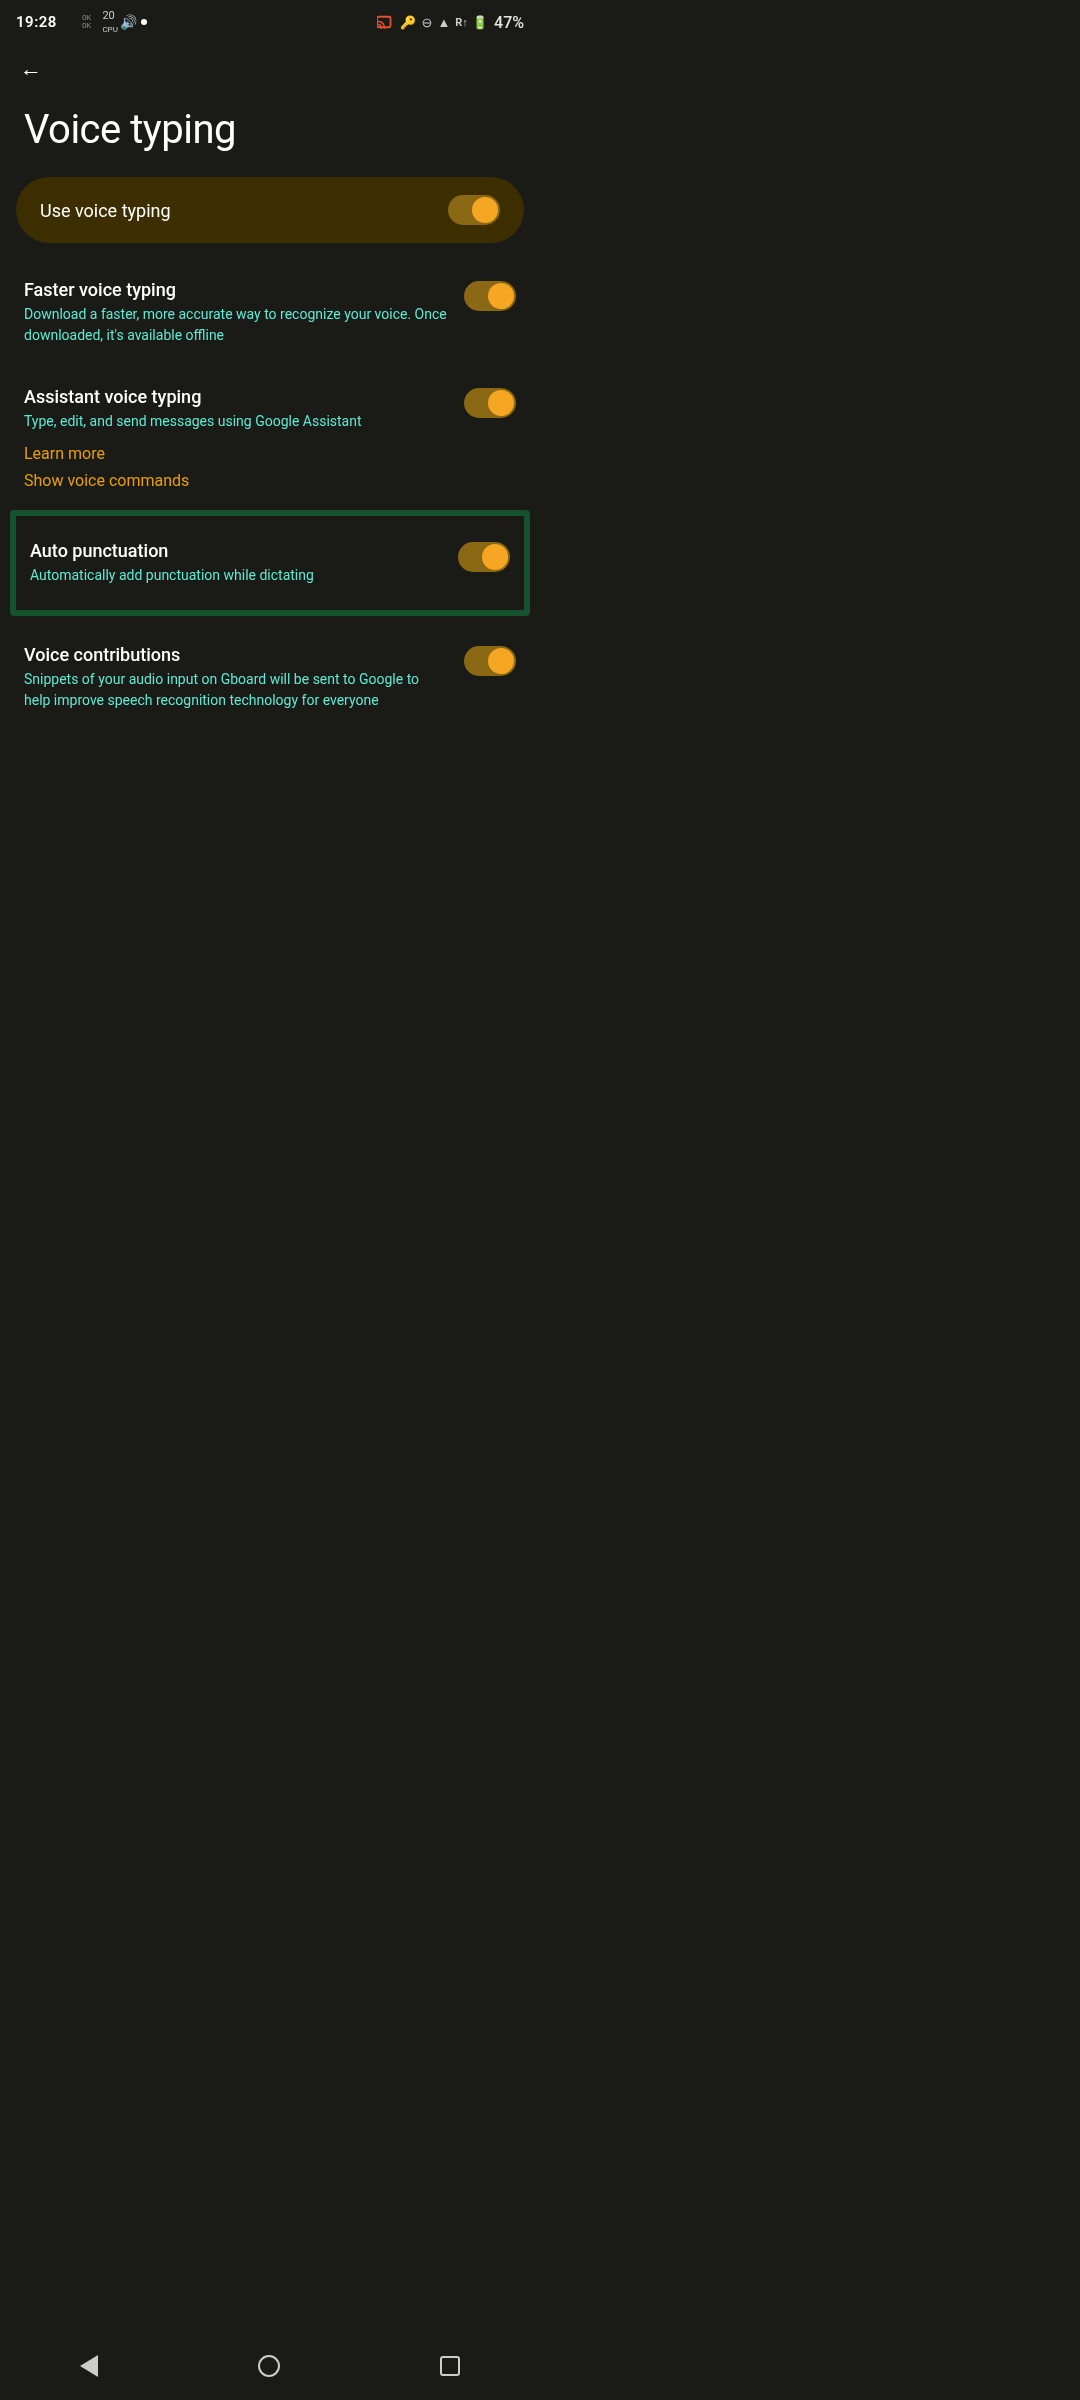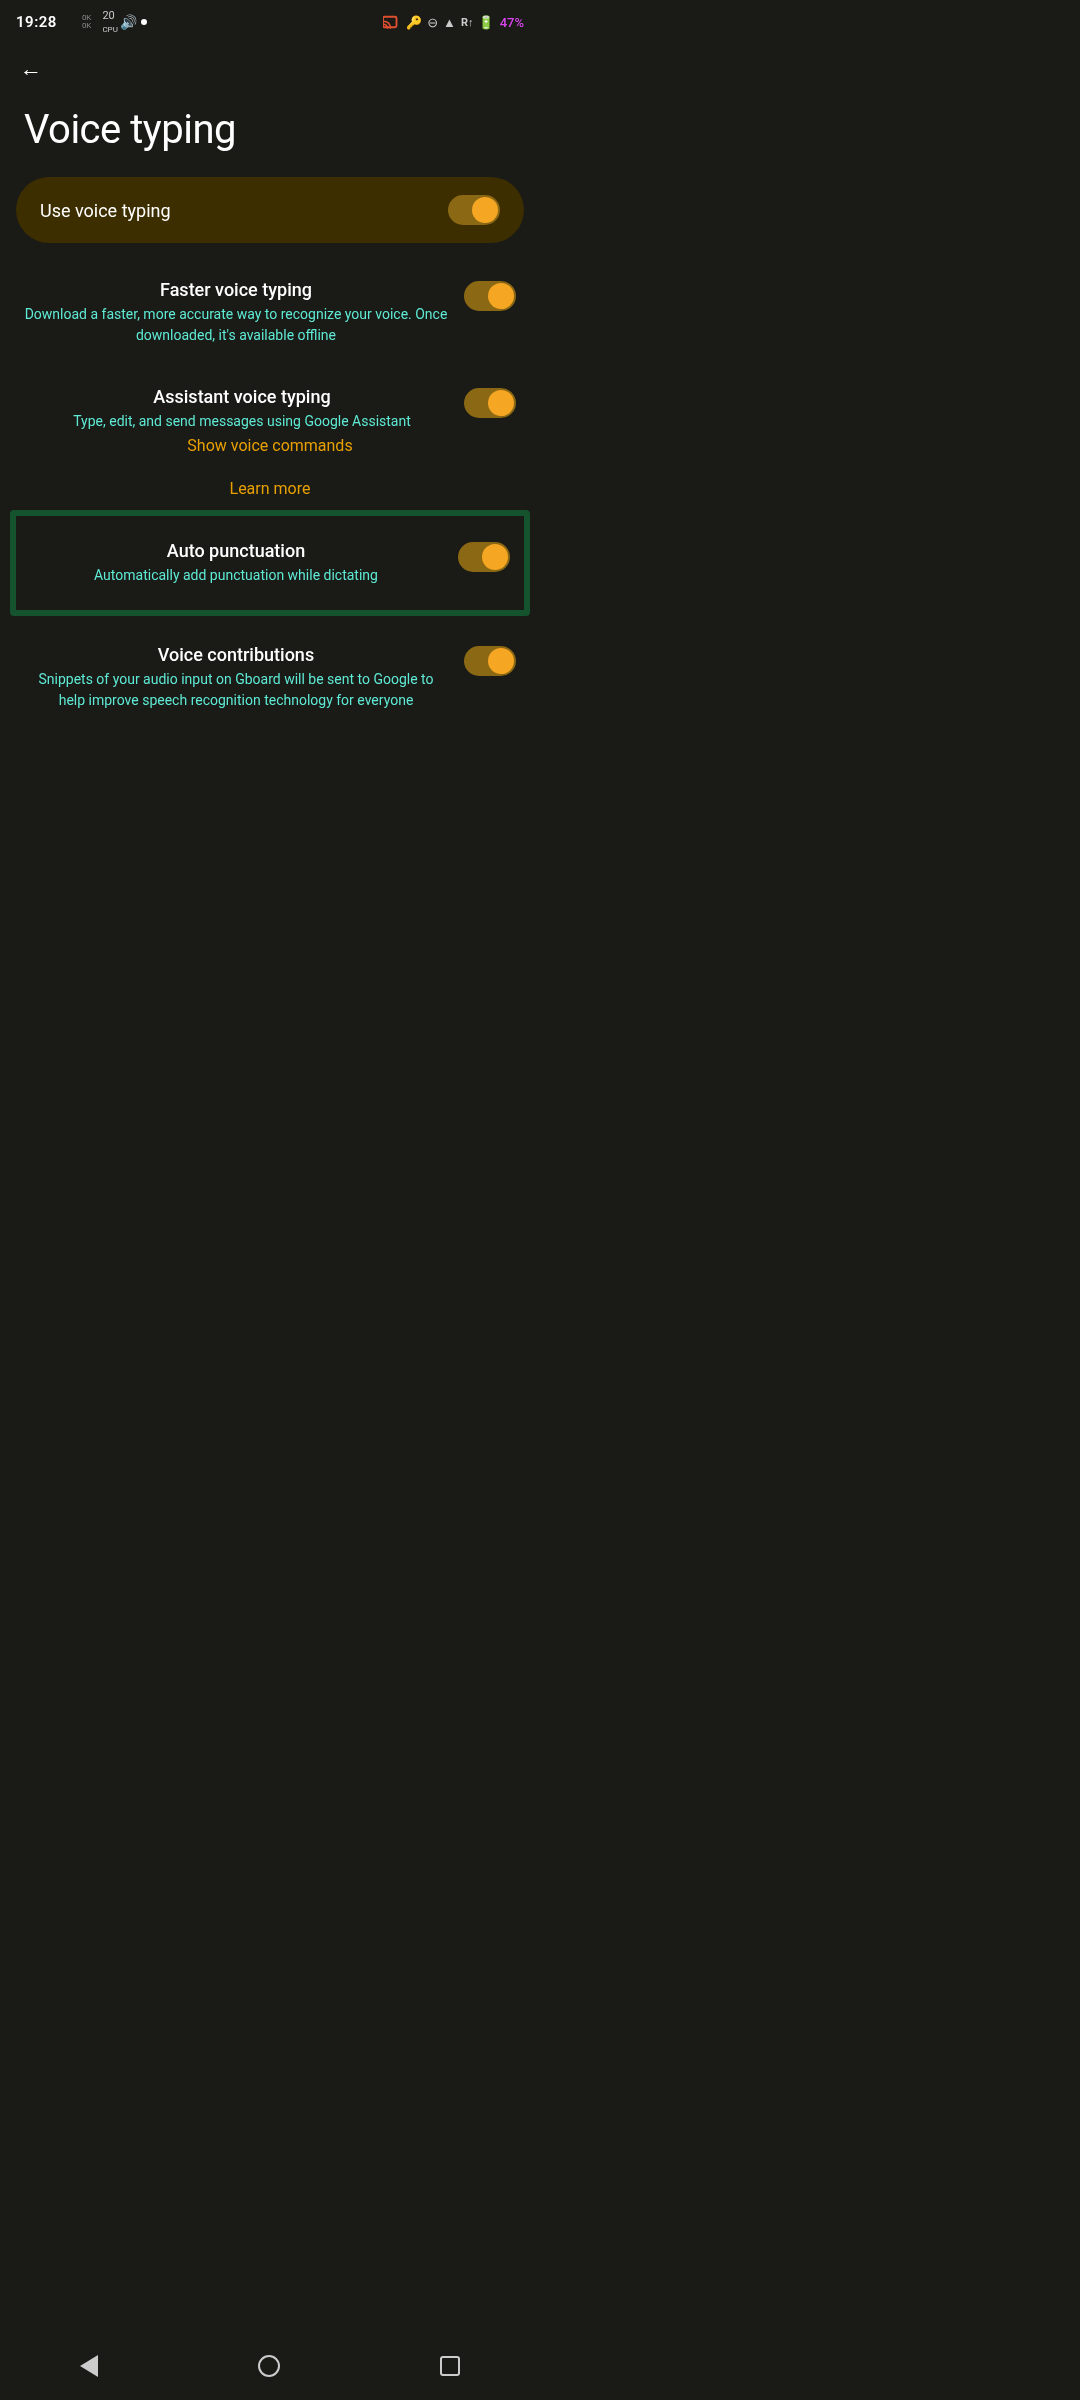--- a/index.html
+++ b/index.html
@@ -58,22 +58,22 @@
       margin-left: 21px;
     }
 
     .status-right {
       display: flex;
       align-items: center;
       gap: 5px;
     }
 
     .battery-text {
-      font-size: 13px;
-      color: #d946ef;
+      font-size: 16px;
+      color: #e5e5e5;
       font-weight: 500;
     }
 
     
     .back-button {
       padding: 16px 20px 8px 20px;
       cursor: pointer;
     }
 
     .back-arrow {
@@ -86,21 +86,20 @@
       font-size: 40px;
       font-weight: 400;
       color: #ffffff;
       padding: 16px 24px 24px 24px;
       letter-spacing: -0.5px;
     }
 
     
     .settings-container {
       padding: 0 0 100px 0;
-      text-align: center;
     }
 
     
     .voice-typing-main {
       margin: 0 16px 16px 16px;
       background-color: #3d2e00;
       border-radius: 50px;
       padding: 18px 24px;
       display: flex;
       align-items: center;
@@ -302,22 +301,22 @@
       <div class="setting-text">
         <div class="setting-title">Assistant voice typing</div>
         <div class="setting-desc">Type, edit, and send messages using Google Assistant</div>
       </div>
       <div class="setting-toggle-area">
         <div class="toggle on">
           <div class="toggle-knob"></div>
         </div>
       </div>
     </div>
+    <a class="link-text" style="padding: 12px 0 4px 0; display:block;">Learn more</a>
     <a class="link-text" style="padding: 4px 0 12px 0; display:block;">Show voice commands</a>
-    <a class="link-text" style="padding: 12px 0 4px 0; display:block;">Learn more</a>
   </div>
 
   <div style="border: 6px solid #14532d; margin: 8px 10px; border-radius: 4px; padding: 24px 14px; display:flex; align-items:flex-start; justify-content:space-between; gap:16px;">
     <div class="setting-text">
       <div class="setting-title">Auto punctuation</div>
       <div class="setting-desc">Automatically add punctuation while dictating</div>
     </div>
     <div class="setting-toggle-area">
       <div class="toggle on">
         <div class="toggle-knob"></div>

